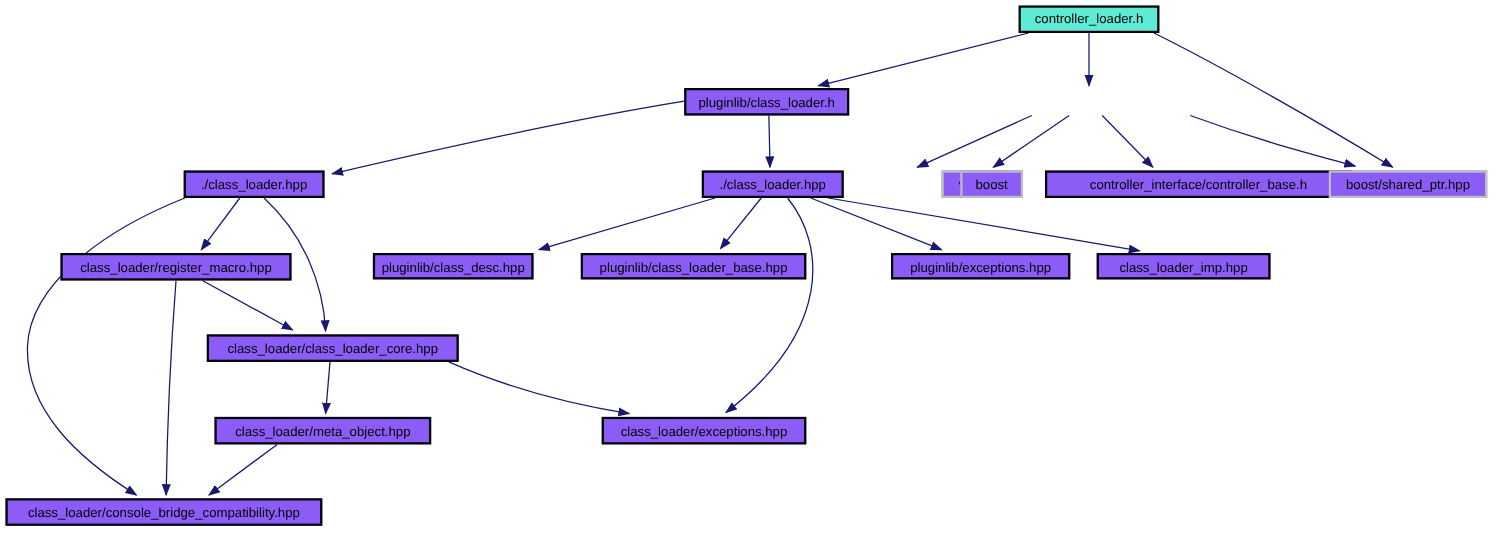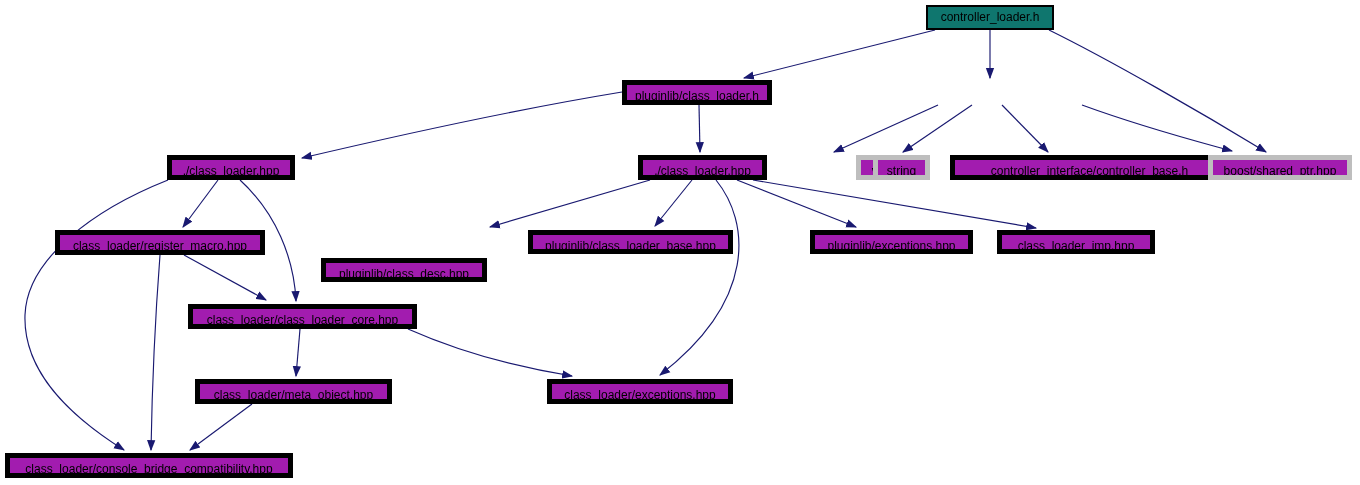--- a/index.html
+++ b/index.html
@@ -9,22 +9,22 @@
     background:#ffffff;
     font-family:"Liberation Sans","DejaVu Sans",sans-serif;
     overflow:hidden;
   }
   #edge-layer{position:absolute;left:0;top:0;width:1360px;height:485px;}
   #edge-layer path.edge{fill:none;stroke-width:1.15px;}
   #node-layer{position:absolute;left:0;top:0;width:1360px;height:485px;}
   .node{
     position:absolute;
     box-sizing:border-box;
-    background:#a21caf;
-    border:5px solid #8b5cf6;
+    background:#8b5cf6;
+    border:2px solid #8b5cf6;
     color:#000000;
     font-size:12px;
     text-align:center;
     white-space:nowrap;
     overflow:hidden;
     cursor:pointer;
   }
   .node.root{
     border-width:2px;
     font-weight:normal;
@@ -57,30 +57,30 @@
       <path d="M650,180 L490,227" class="edge" stroke="#191970" marker-end="url(#arrow)"></path>
       <path d="M692,180 L655,226" class="edge" stroke="#191970" marker-end="url(#arrow)"></path>
       <path d="M716,180 C750,222 757,300 660,375" class="edge" stroke="#191970" marker-end="url(#arrow)"></path>
       <path d="M737,180 L856,227" class="edge" stroke="#191970" marker-end="url(#arrow)"></path>
       <path d="M753,180 L1036,228" class="edge" stroke="#191970" marker-end="url(#arrow)"></path>
       <path d="M300,329 L296,376" class="edge" stroke="#191970" marker-end="url(#arrow)"></path>
       <path d="M408,329 C460,352 516,367 572,376" class="edge" stroke="#191970" marker-end="url(#arrow)"></path>
       <path d="M252,404 L190,450" class="edge" stroke="#191970" marker-end="url(#arrow)"></path>
     </svg>
   <div id="node-layer">
-      <div class="node root" style="left: 926px; top: 5px; width: 128px; height: 25px; line-height: 21px; background: #0f766e; border-color: rgb(0, 0, 0);">controller_loader.h</div>
+      <div class="node root" style="left: 926px; top: 5px; width: 128px; height: 25px; line-height: 21px; background: #5eead4; border-color: rgb(0, 0, 0);">controller_loader.h</div>
       <div class="node internal" style="left: 622px; top: 80px; width: 150px; height: 25px; line-height: 23px; border-color: rgb(0, 0, 0);">pluginlib/class_loader.h</div>
       <div class="node internal" style="left: 167px; top: 155px; width: 128px; height: 25px; line-height: 23px; border-color: rgb(0, 0, 0);">./class_loader.hpp</div>
       <div class="node internal" style="left: 638px; top: 155px; width: 129px; height: 25px; line-height: 23px; border-color: rgb(0, 0, 0);">./class_loader.hpp</div>
       <div class="node external" style="left: 816px; top: 155px; width: 64px; height: 25px; line-height: 23px; border-color: rgb(190, 190, 190); margin-left: 40px;">vector</div>
-      <div class="node external" style="left: 873px; top: 155px; width: 57px; height: 25px; line-height: 23px; border-color: rgb(190, 190, 190);">string</div>
+      <div class="node external" style="left: 873px; top: 155px; width: 57px; height: 25px; line-height: 23px; border-color: rgb(190, 190, 190);">boost</div>
       <div class="node internal" style="left: 950px; top: 155px; width: 279px; height: 25px; line-height: 23px; border-color: rgb(0, 0, 0);">controller_interface/controller_base.h</div>
       <div class="node external" style="left: 1208px; top: 155px; width: 144px; height: 25px; line-height: 23px; border-color: rgb(190, 190, 190);">boost/shared_ptr.hpp</div>
       <div class="node internal" style="left: 55px; top: 230px; width: 210px; height: 25px; line-height: 23px; border-color: rgb(0, 0, 0);">class_loader/register_macro.hpp</div>
-      <div class="node internal" style="left: 321px; top: 230px; width: 166px; height: 24px; line-height: 22px; border-color: rgb(0, 0, 0); margin-top: 28px;">pluginlib/class_desc.hpp</div>
+      <div class="node internal" style="left: 339px; top: 230px; width: 146px; height: 24px; line-height: 22px; border-color: rgb(0, 0, 0);">pluginlib/class_desc.hpp</div>
       <div class="node internal" style="left: 528px; top: 230px; width: 205px; height: 24px; line-height: 22px; border-color: rgb(0, 0, 0);">pluginlib/class_loader_base.hpp</div>
       <div class="node internal" style="left: 810px; top: 230px; width: 163px; height: 24px; line-height: 22px; border-color: rgb(0, 0, 0);">pluginlib/exceptions.hpp</div>
       <div class="node internal" style="left: 997px; top: 230px; width: 158px; height: 24px; line-height: 22px; border-color: rgb(0, 0, 0);">class_loader_imp.hpp</div>
       <div class="node internal" style="left: 188px; top: 304px; width: 229px; height: 25px; line-height: 23px; border-color: rgb(0, 0, 0);">class_loader/class_loader_core.hpp</div>
       <div class="node internal" style="left: 195px; top: 379px; width: 197px; height: 25px; line-height: 23px; border-color: rgb(0, 0, 0);">class_loader/meta_object.hpp</div>
       <div class="node internal" style="left: 547px; top: 379px; width: 186px; height: 25px; line-height: 23px; border-color: rgb(0, 0, 0);">class_loader/exceptions.hpp</div>
       <div class="node internal" style="left: 5px; top: 453px; width: 288px; height: 25px; line-height: 23px; border-color: rgb(0, 0, 0);">class_loader/console_bridge_compatibility.hpp</div>
     </div>
 </div>
 

